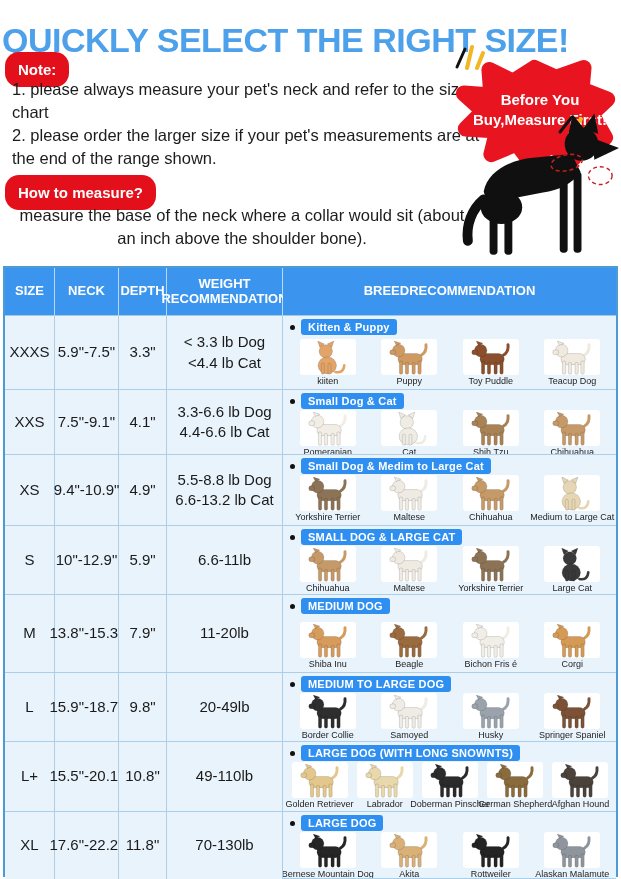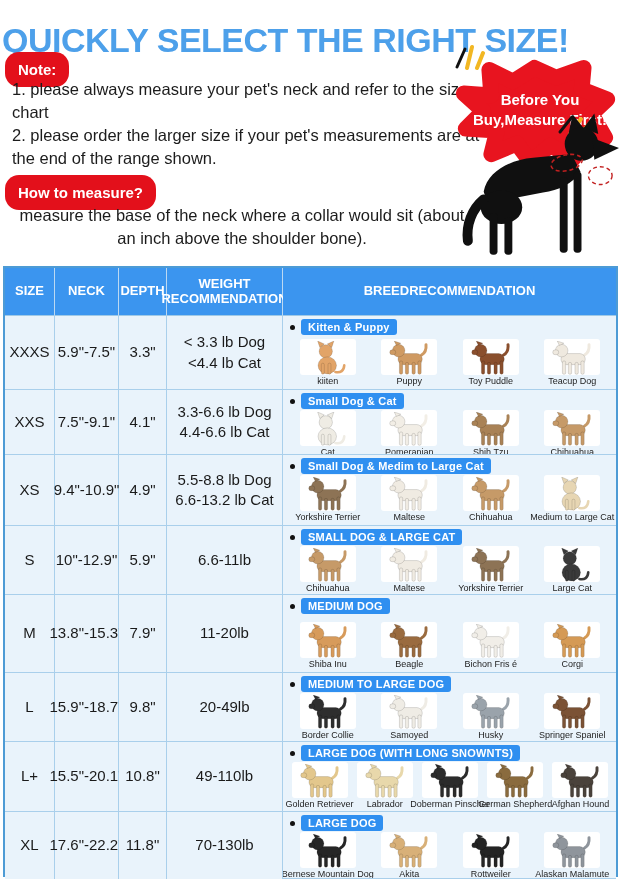--- a/index.html
+++ b/index.html
@@ -223,55 +223,55 @@
     <div class="td">3.3-6.6 lb Dog
 4.4-6.6 lb Cat</div>
     <div class="breed-cell last-col">
       <div class="cat-line">
         <span class="bullet"></span>
         <span class="pill">Small Dog &amp; Cat</span>
       </div>
       <div class="breeds">
         <div class="breed">
           <div class="imgbox">
+            <svg class="animal" viewBox="0 0 52 46">
+    <path d="M43 19 Q50 15 49 5" fill="none" stroke="#f2eee6" stroke-width="4" stroke-linecap="round"></path>
+    <g fill="#f2eee6" stroke="rgba(0,0,0,0.22)" stroke-width="0.8">
+      <rect x="11" y="17" width="33" height="15" rx="7.5"></rect>
+      <rect x="13" y="27" width="4.5" height="18" rx="2"></rect>
+      <rect x="21" y="29" width="4.5" height="16" rx="2"></rect>
+      <rect x="30" y="29" width="4.5" height="16" rx="2"></rect>
+      <rect x="38" y="27" width="4.5" height="18" rx="2"></rect>
+      <circle cx="12" cy="13" r="8.5"></circle>
+      <rect x="0" y="12" width="8" height="6.5" rx="3"></rect>
+      <polygon points="9,6 6,0 15,3"></polygon>
+    </g>
+            </svg>
+          </div>
+          <div class="bname">Pomeranian</div>
+        </div>
+        <div class="breed">
+          <div class="imgbox">
             <svg class="animal" viewBox="0 0 48 46">
       <path d="M34 42 Q45 44 46 33" fill="none" stroke="#efece4" stroke-width="3.5" stroke-linecap="round"></path>
       <g fill="#efece4" stroke="rgba(0,0,0,0.22)" stroke-width="0.8">
         <polygon points="13,9 10,0 19,4"></polygon>
                 <polygon points="29,9 32,0 23,4"></polygon>
         <circle cx="21" cy="14" r="9"></circle>
         <ellipse cx="23" cy="33" rx="12.5" ry="11.5"></ellipse>
         <rect x="15" y="30" width="4" height="15" rx="2"></rect>
         <rect x="24" y="30" width="4" height="15" rx="2"></rect>
       </g>
             </svg>
           </div>
           <div class="bname">Cat</div>
         </div>
         <div class="breed">
           <div class="imgbox">
             <svg class="animal" viewBox="0 0 52 46">
-    <path d="M43 19 Q50 15 49 5" fill="none" stroke="#f2eee6" stroke-width="4" stroke-linecap="round"></path>
-    <g fill="#f2eee6" stroke="rgba(0,0,0,0.22)" stroke-width="0.8">
-      <rect x="11" y="17" width="33" height="15" rx="7.5"></rect>
-      <rect x="13" y="27" width="4.5" height="18" rx="2"></rect>
-      <rect x="21" y="29" width="4.5" height="16" rx="2"></rect>
-      <rect x="30" y="29" width="4.5" height="16" rx="2"></rect>
-      <rect x="38" y="27" width="4.5" height="18" rx="2"></rect>
-      <circle cx="12" cy="13" r="8.5"></circle>
-      <rect x="0" y="12" width="8" height="6.5" rx="3"></rect>
-      <polygon points="9,6 6,0 15,3"></polygon>
-    </g>
-            </svg>
-          </div>
-          <div class="bname">Pomeranian</div>
-        </div>
-        <div class="breed">
-          <div class="imgbox">
-            <svg class="animal" viewBox="0 0 52 46">
     <path d="M43 19 Q50 15 49 5" fill="none" stroke="#a98256" stroke-width="4" stroke-linecap="round"></path>
     <g fill="#a98256" stroke="rgba(0,0,0,0.22)" stroke-width="0.8">
       <rect x="11" y="17" width="33" height="15" rx="7.5"></rect>
       <rect x="13" y="27" width="4.5" height="18" rx="2"></rect>
       <rect x="21" y="29" width="4.5" height="16" rx="2"></rect>
       <rect x="30" y="29" width="4.5" height="16" rx="2"></rect>
       <rect x="38" y="27" width="4.5" height="18" rx="2"></rect>
       <circle cx="12" cy="13" r="8.5"></circle>
       <rect x="0" y="12" width="8" height="6.5" rx="3"></rect>
       <polygon points="9,6 6,0 15,3"></polygon>

